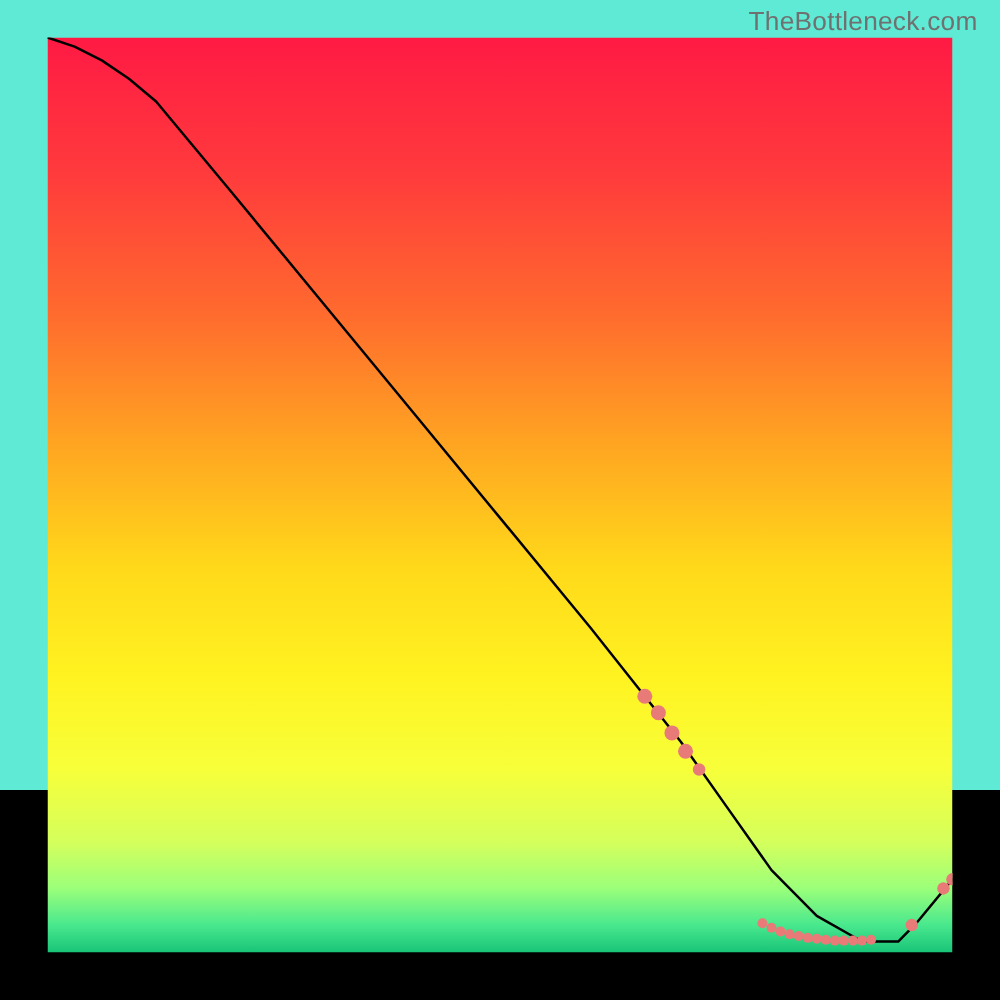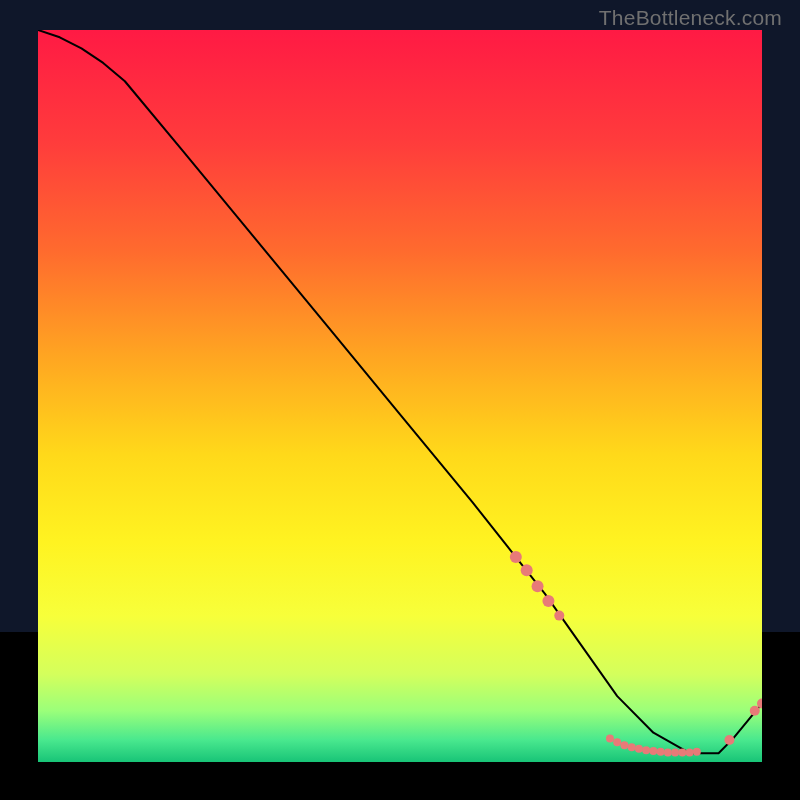--- a/index.html
+++ b/index.html
@@ -8,21 +8,21 @@
     background: #000;
     width: 800px;
     height: 800px;
     overflow: hidden;
     font-family: Arial, sans-serif;
   }
   .container {
     position: relative;
     width: 800px;
     height: 632px;
-    background: #0f172a;
+    background: #5eead4;
   }
   .watermark {
     position: absolute;
     top: 6px;
     right: 18px;
     color: #707070;
     font-size: 21px;
     font-weight: 500;
     z-index: 10;
     letter-spacing: 0.2px;

